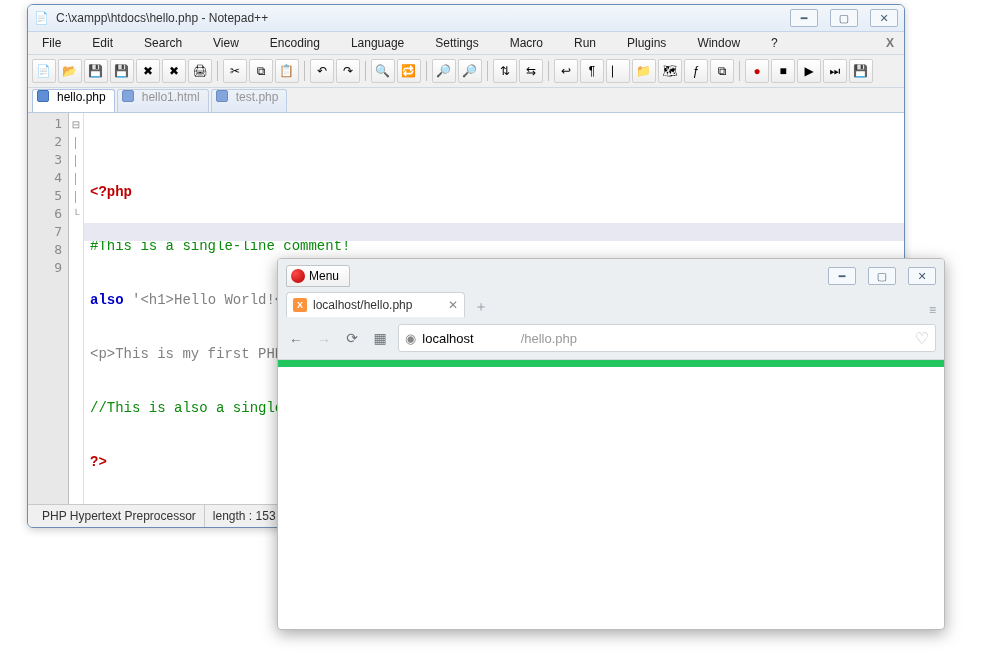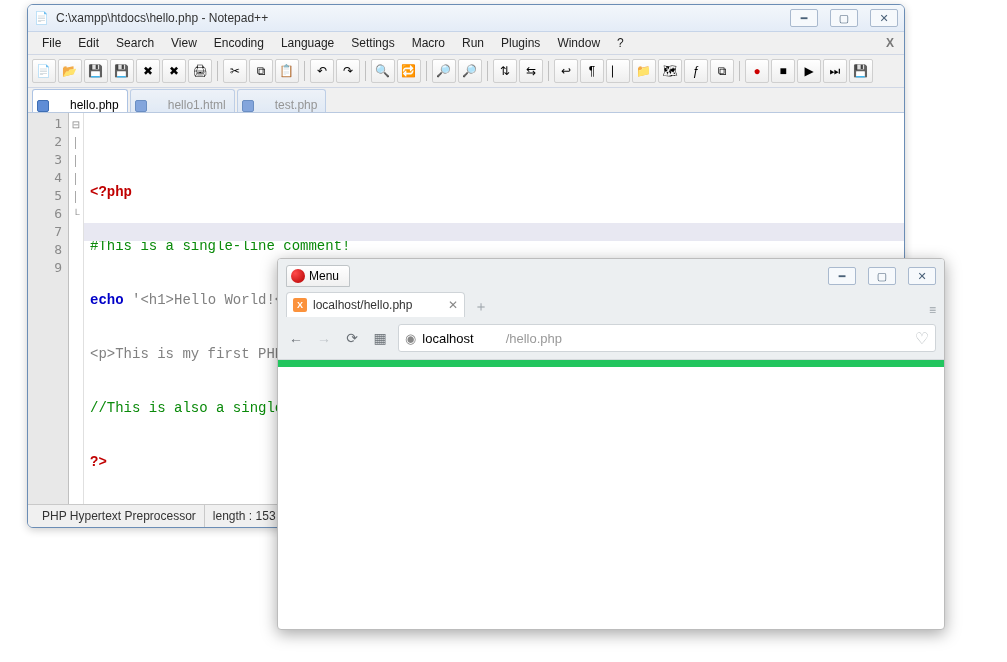--- a/index.html
+++ b/index.html
@@ -59,21 +59,21 @@
     color: #4a6179;
     cursor: pointer;
   }
   .menubar {
     height: 22px;
     display: flex;
     align-items: center;
     padding: 0 6px;
     border-bottom: 1px solid #d0d7e5;
     background: #f0f0f0;
-    gap: 1px;
+    gap: 15px;
   }
   .menubar .menu-item {
     padding: 2px 8px;
     color: #222;
     cursor: pointer;
   }
   .menubar .close-x {
     margin-left: auto;
     color: #777;
     font-weight: bold;
@@ -113,27 +113,27 @@
     padding: 0 4px;
     border-bottom: 1px solid #b9c9e0;
   }
   .file-tab {
     height: 22px;
     border: 1px solid #adc3e3;
     border-bottom: none;
     background: linear-gradient(#edf3fb,#dce8f7);
     border-radius: 3px 3px 0 0;
     display: flex;
-    align-items: flex-end;
+    align-items: flex-start;
     padding: 0 8px 0 4px;
     margin-right: 2px;
     font-size: 12px;
     color: #2a2a2a;
     cursor: pointer;
-    gap: 21px;
+    gap: 8px;
   }
   .file-tab.active {
     background: #fff;
     color: #000;
   }
   .file-tab.inactive { opacity: 0.75; color: #777; }
   .file-tab .dot {
     width: 10px; height: 10px; border-radius: 2px;
     background: #5f8dd6;
     border: 1px solid #3e6eb3;
@@ -455,21 +455,21 @@
       <div class="fm">│</div>
       <div class="fm">│</div>
       <div class="fm">│</div>
       <div class="fm">│</div>
       <div class="fm">└</div>
     </div>
     <div class="code">
       <div class="current-line" style="top:110px;"></div>
       <div class="line"><span class="tok-red">&lt;?php</span></div>
       <div class="line"><span class="tok-green">#This is a single-line comment!</span></div>
-      <div class="line"><span class="tok-blue">echo</span><span> </span><span class="tok-gray">'&lt;h1&gt;Hello World!&lt;/h1&gt;</span></div>
+      <div class="line"><span class="tok-blue">also</span><span> </span><span class="tok-gray">'&lt;h1&gt;Hello World!&lt;/h1&gt;</span></div>
       <div class="line"><span class="tok-gray">&lt;p&gt;This is my first PHP page.&lt;/p&gt;'</span><span>;</span></div>
       <div class="line"><span class="tok-green">//This is also a single-line comment!</span></div>
       <div class="line"><span class="tok-red">?&gt;</span></div>
       <div class="line"></div>
       
       
     </div>
   </div>
   <div class="statusbar">
     <div class="sb-cell">PHP Hypertext Preprocessor</div>
@@ -500,21 +500,21 @@
       <div class="new-tab">＋</div>
       <div class="right-gear">≡</div>
     </div>
     <div class="addrbar">
       <div class="nav-btn">←</div>
       <div class="nav-btn disabled">→</div>
       <div class="nav-btn">⟳</div>
       <div class="nav-btn">▦</div>
       <div class="url-field">
         <span class="globe">◉</span>
-        <span style="display:flex;">
+        <span style="display:flex;gap:15px;">
             <span>localhost</span>
             <span class="url-dim">/hello.php</span>
           </span>
         <span class="heart" style="margin-left:auto;">♡</span>
       </div>
     </div>
   </div>
 </div>
 
 </body></html>

